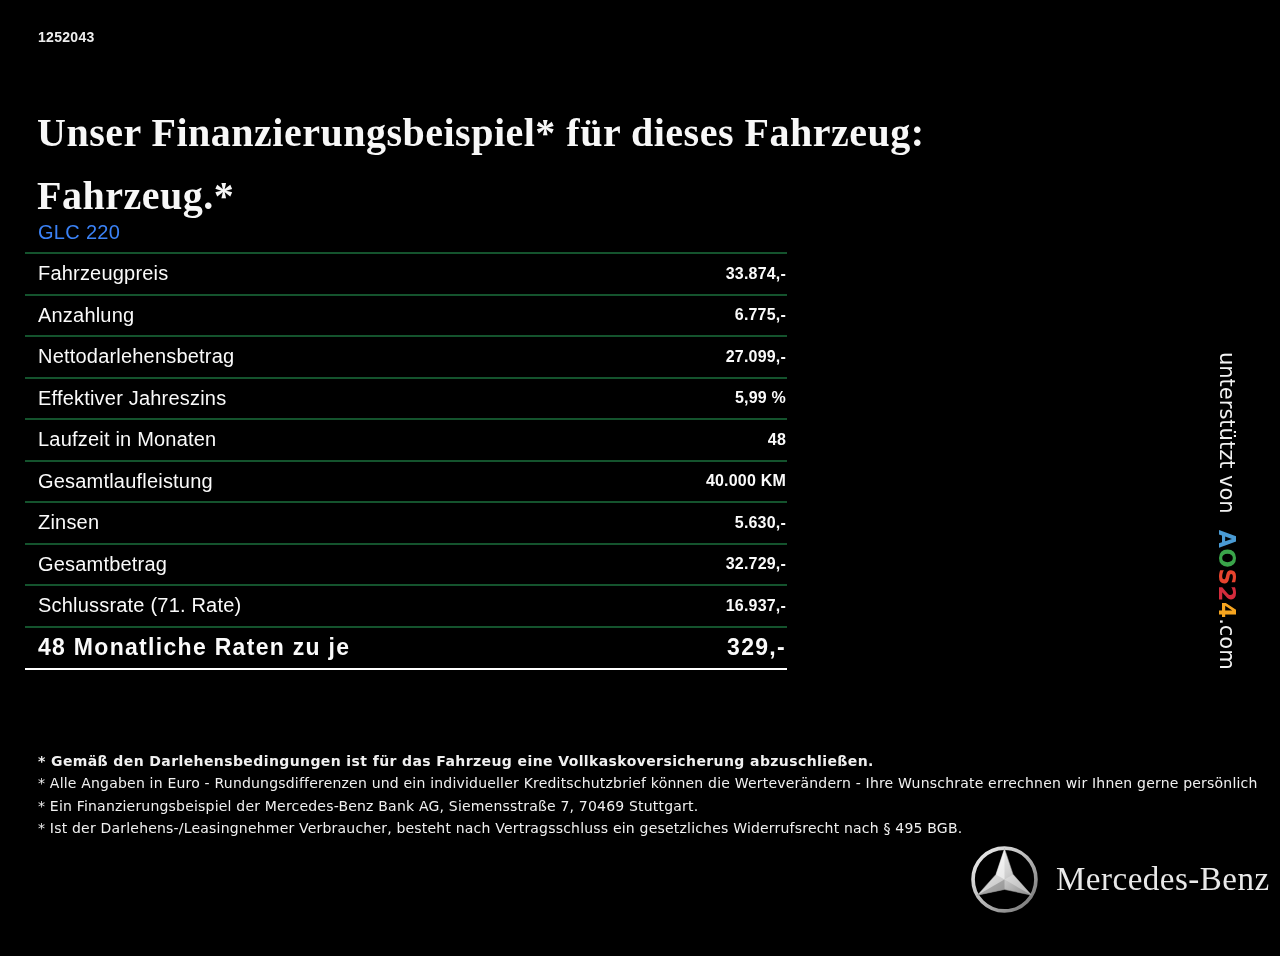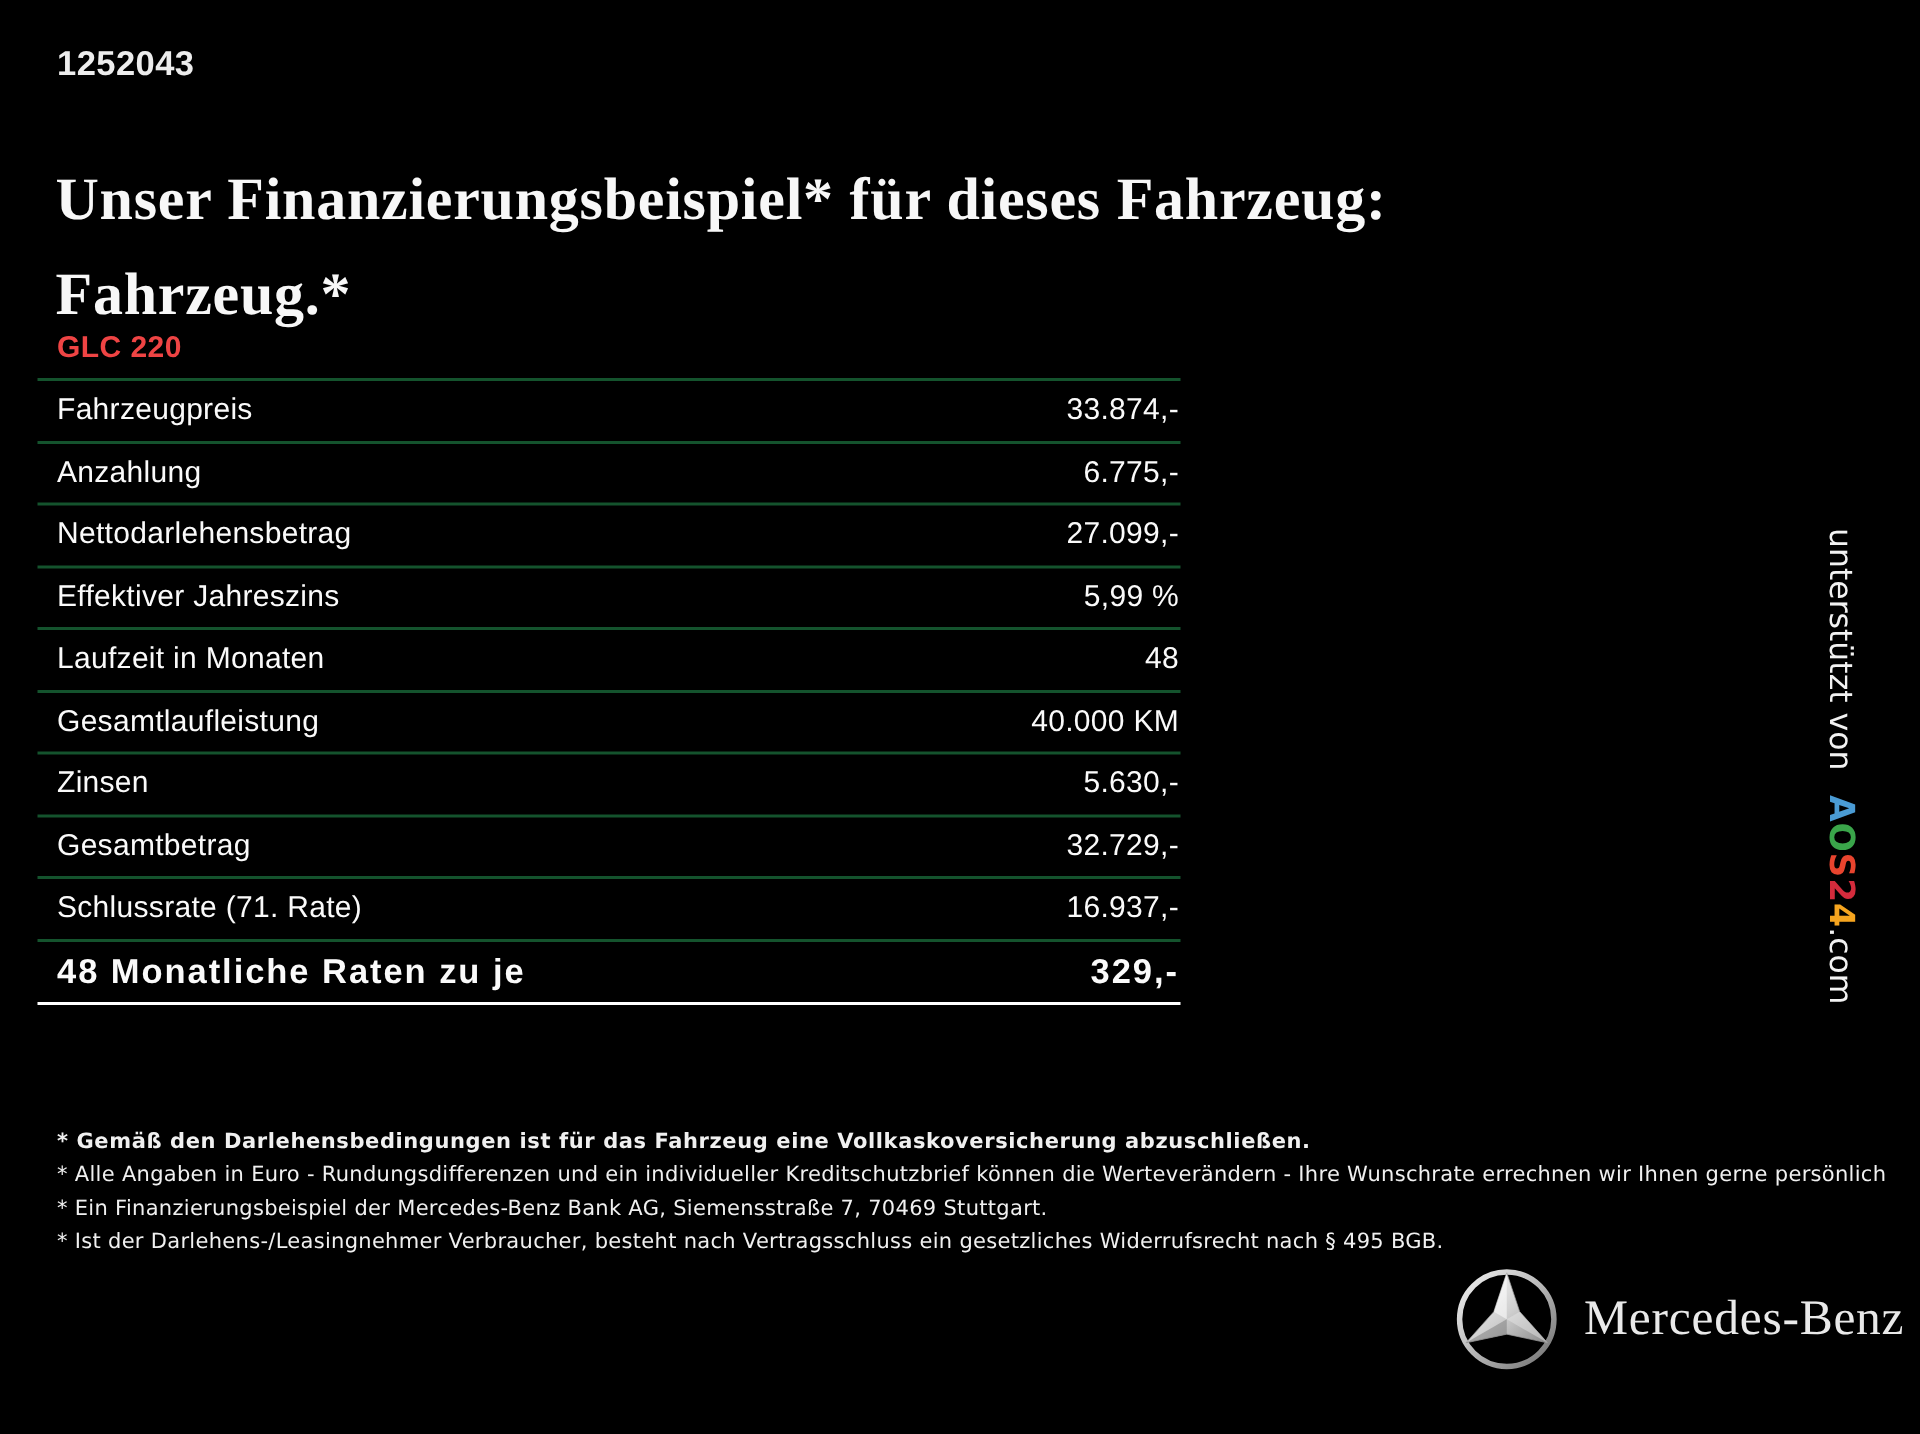--- a/index.html
+++ b/index.html
@@ -11,21 +11,21 @@
     overflow: hidden;
     font-family: "Liberation Sans", sans-serif;
     color: #f5f5f5;
     -webkit-font-smoothing: antialiased;
   }
 
   .doc-id {
     position: absolute;
     left: 38px;
     top: 29px;
-    font-size: 23px;
+    font-size: 14px;
     font-weight: 600;
     letter-spacing: 0.3px;
     color: #ededed;
   }
 
   .title {
     position: absolute;
     left: 37px;
     top: 101px;
     font-family: "Liberation Serif", serif;
@@ -35,23 +35,23 @@
     letter-spacing: 0.5px;
     color: #f7f7f7;
     white-space: nowrap;
   }
 
   .model {
     position: absolute;
     left: 38px;
     top: 221px;
     font-size: 20px;
-    font-weight: 700;
+    font-weight: 400;
     letter-spacing: 0.3px;
-    color: #ef4444;
+    color: #3b82f6;
   }
 
   .fin-table {
     position: absolute;
     left: 25px;
     top: 252px;
     width: 762px;
   }
   .fin-row {
     display: flex;
@@ -62,22 +62,22 @@
     padding: 0 1px 0 13px;
     box-sizing: content-box;
   }
   .fin-row .row-label {
     font-size: 20px;
     font-weight: 500;
     letter-spacing: 0.2px;
     color: #fafafa;
   }
   .fin-row .row-value {
-    font-size: 20px;
-    font-weight: 400;
+    font-size: 16px;
+    font-weight: 700;
     letter-spacing: 0.2px;
     color: #fafafa;
     text-align: right;
   }
   .fin-row.total-row {
     border-bottom: 2px solid #ffffff;
     height: 40px;
   }
   .fin-row.total-row .row-label,
   .fin-row.total-row .row-value {

